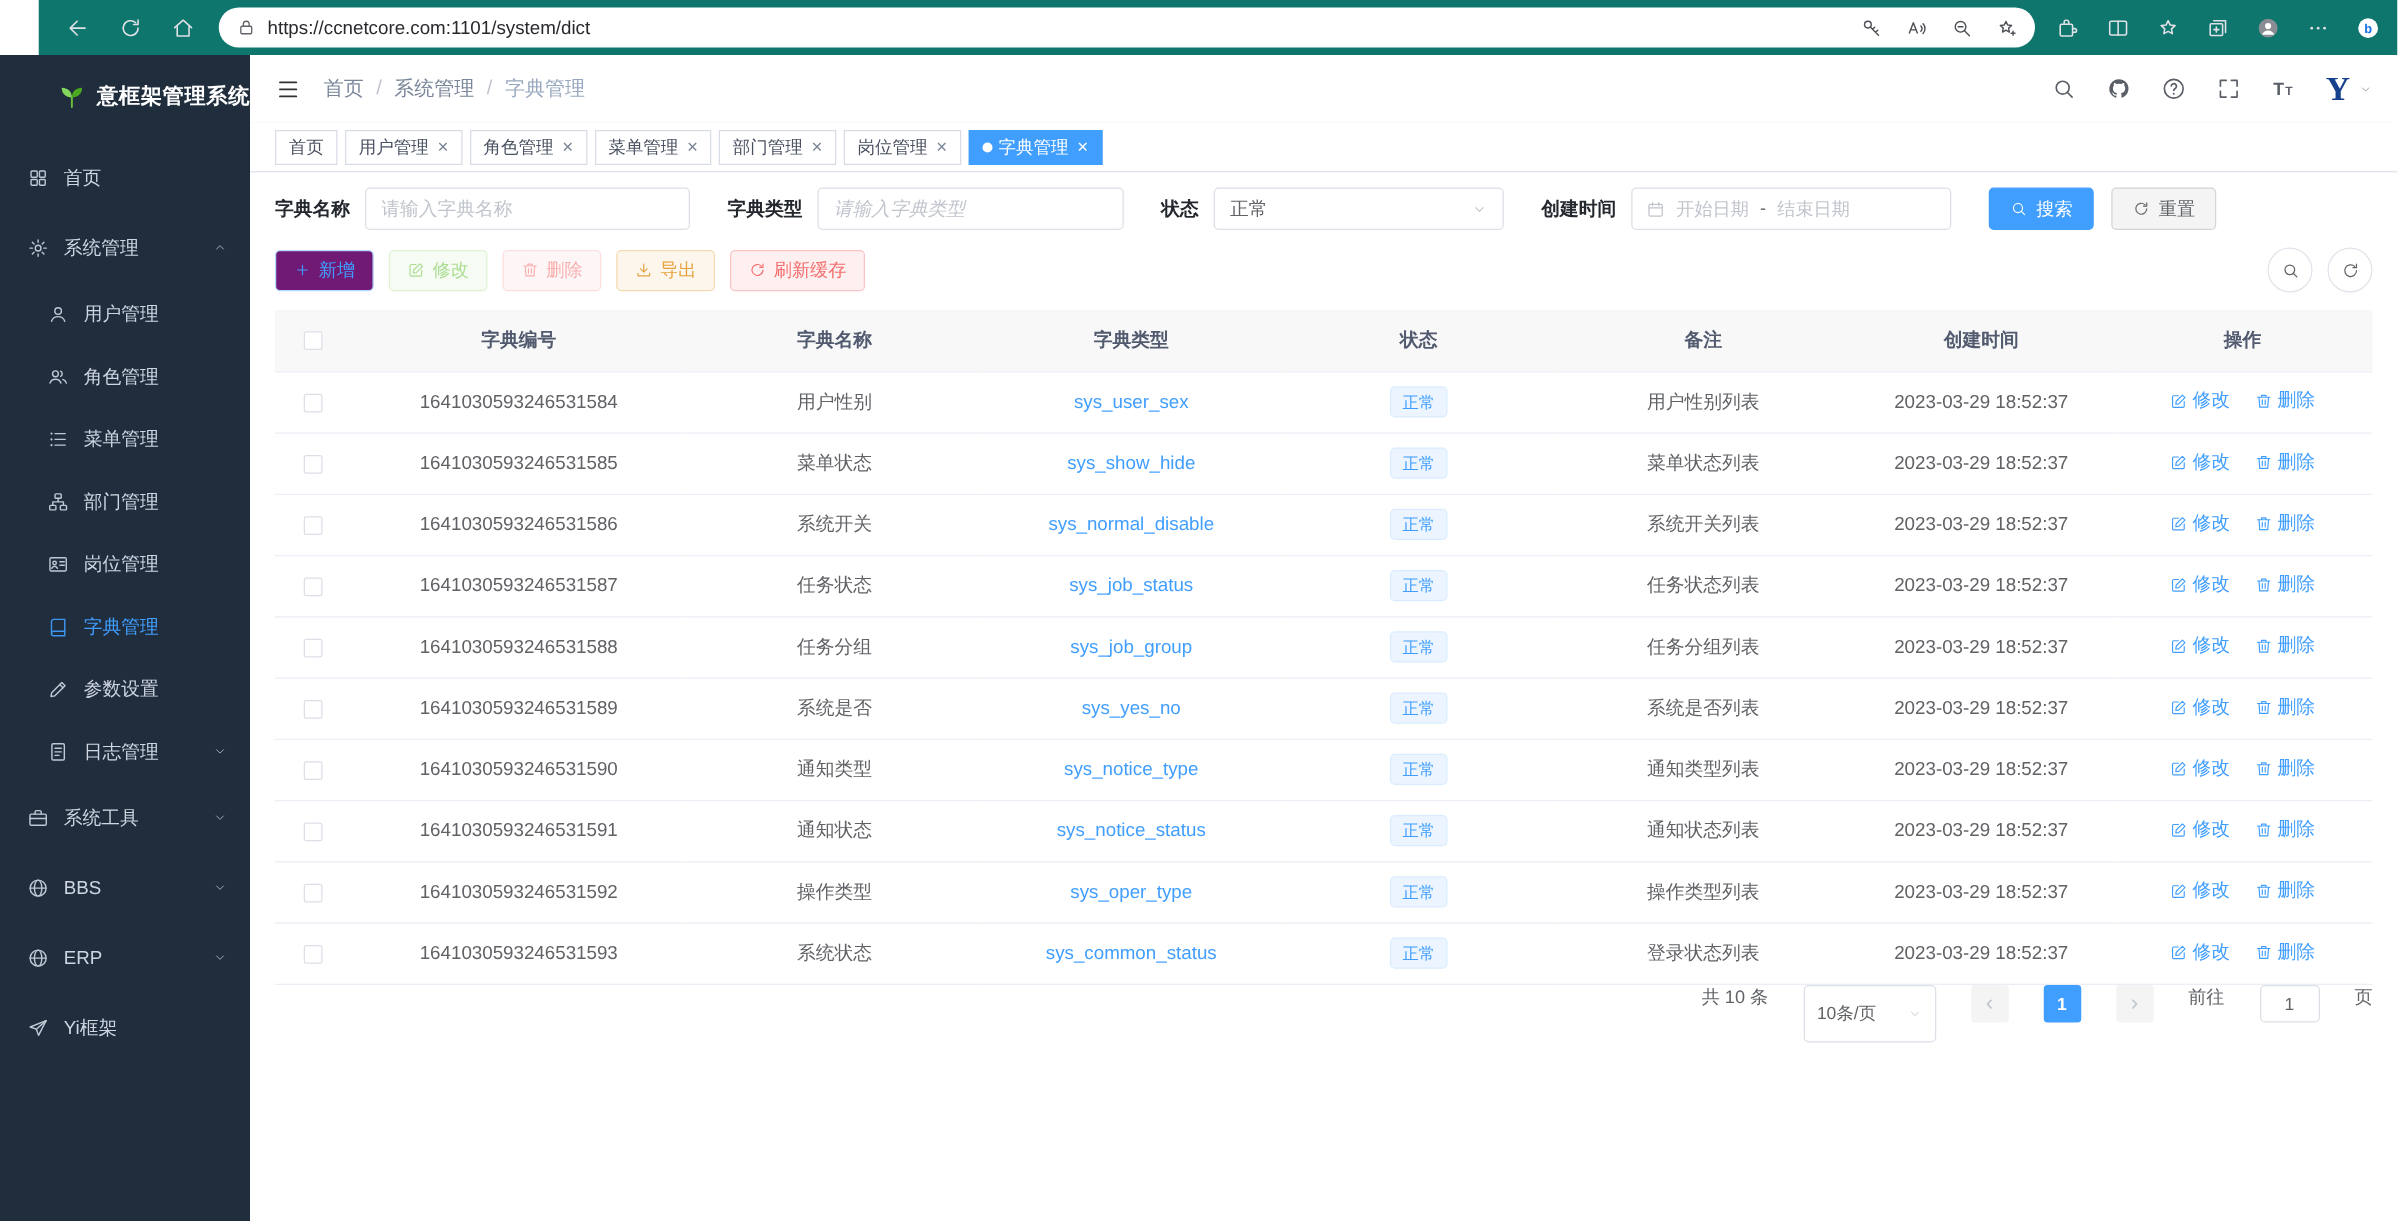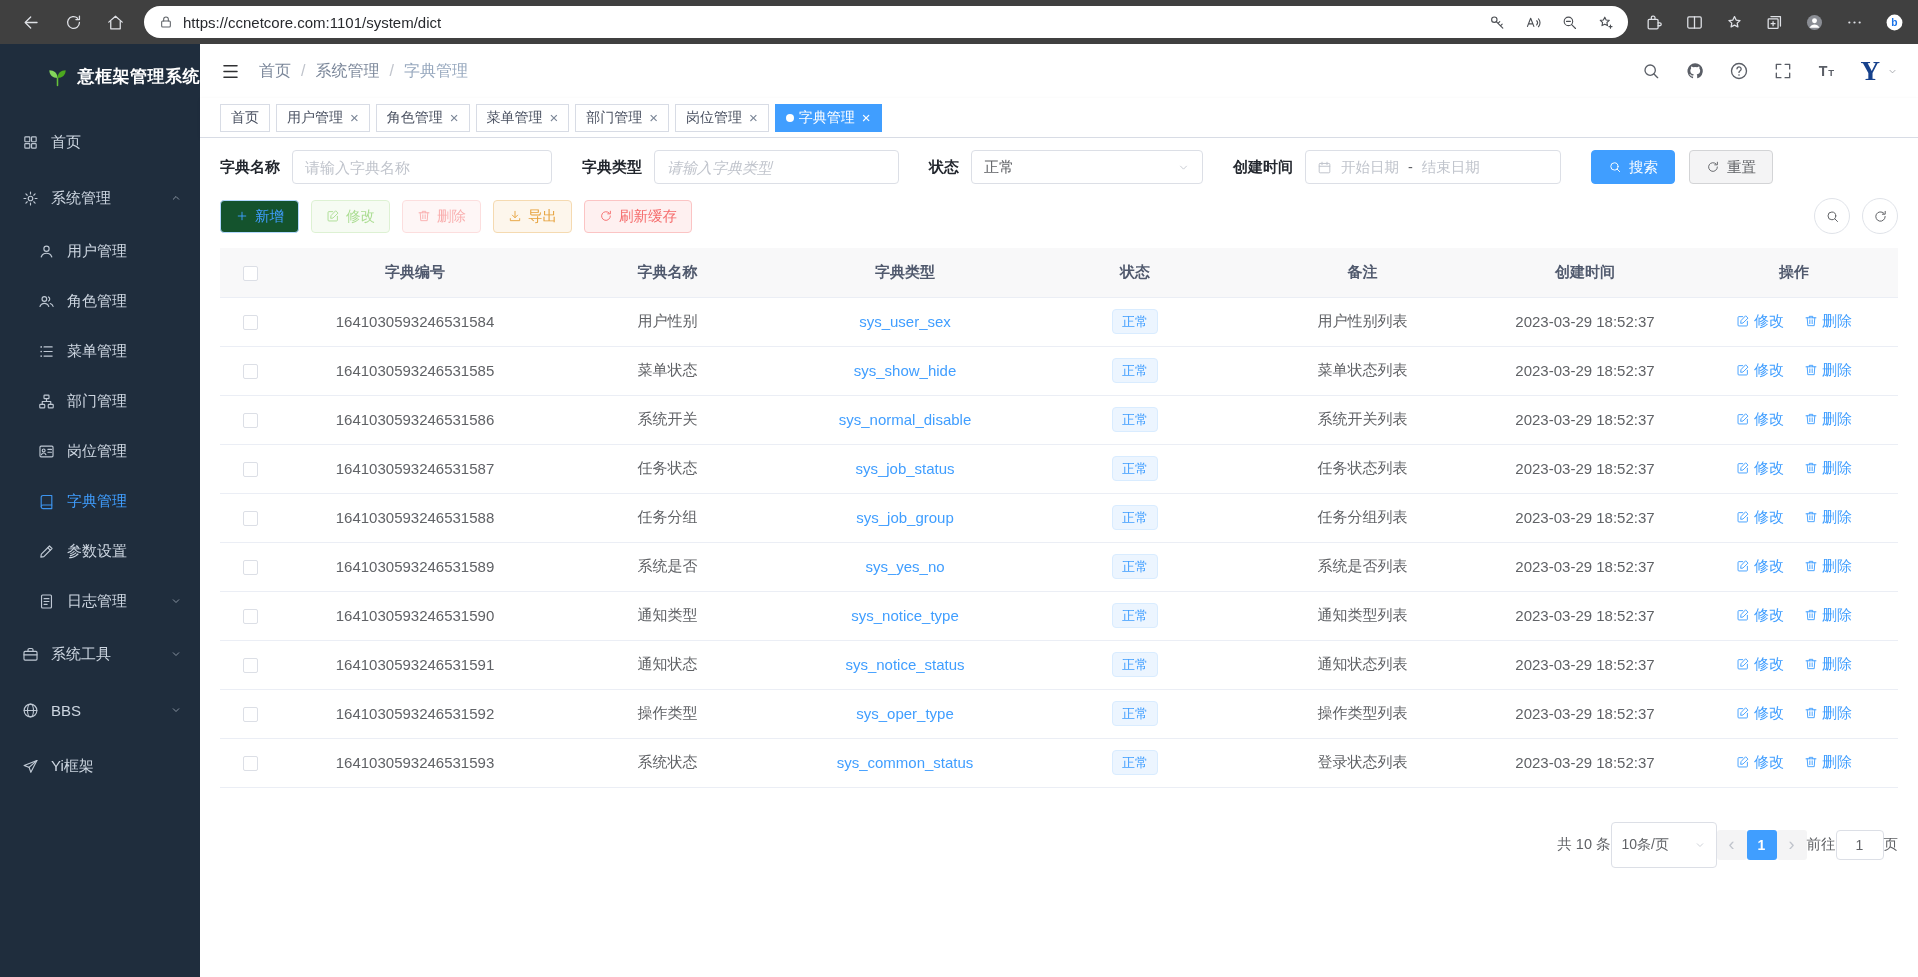--- a/index.html
+++ b/index.html
@@ -4,21 +4,21 @@
 <style>
   *{box-sizing:border-box;margin:0;padding:0;}
   html,body{width:1918px;height:977px;}
   body{font-family:"Liberation Sans","DejaVu Sans",sans-serif;background:#fff;overflow:hidden;}
 
   
   .ic{display:inline-flex;width:18px;height:18px;flex:none;}
   .ic svg,.b-ico svg{width:100%;height:100%;fill:none;stroke:currentColor;stroke-width:1.6;stroke-linecap:round;stroke-linejoin:round;}
 
   
-  .browser{height:44px;background:#404040;display:flex;align-items:center;padding:0 12px;color:#e6e6ea;}
+  .browser{height:44px;background:#0f766e;display:flex;align-items:center;padding:0 12px;color:#e6e6ea;margin-left:31px;}
   .b-group{display:flex;align-items:center;}
   #b-left{gap:4px;}
   #b-right{gap:16px;margin-left:14px;}
   .b-ico{width:38px;height:34px;display:inline-flex;align-items:center;justify-content:center;color:#dfe1e6;border-radius:6px;cursor:pointer;}
   .b-ico svg{width:19px;height:19px;}
   #b-right .b-ico{width:24px;}
   .urlbar{flex:1;height:32px;background:#fff;border-radius:16px;display:flex;align-items:center;padding:0 8px 0 14px;margin-left:10px;min-width:0;}
   .urlbar .ic{width:16px;height:16px;color:#5f6368;}
   .url-text{color:#27292d;font-size:15px;margin-left:9px;flex:1;white-space:nowrap;overflow:hidden;}
   #url-actions{gap:6px;}
@@ -74,41 +74,41 @@
   .f-date .ic{width:15px;height:15px;color:#c0c4cc;}
   .f-date .sep{color:#606266;}
   .btn{height:34px;display:inline-flex;align-items:center;gap:7px;padding:0 16px;border-radius:4px;font-size:14.5px;cursor:pointer;border:1px solid #dcdfe6;background:#fff;color:#606266;font-family:inherit;}
   .btn .ic{width:14px;height:14px;}
   .btn-primary{background:#409eff;border-color:#409eff;color:#fff;}
   .btn-reset{background:#f4f4f5;border-color:#d3d4d6;color:#606266;margin-left:14px;}
 
   .toolbar{margin-top:14px;display:flex;align-items:center;gap:12px;}
   .btn-plain{height:33px;display:inline-flex;align-items:center;gap:6px;padding:0 14px;border-radius:4px;font-size:14.5px;cursor:pointer;border:1px solid;font-family:inherit;}
   .btn-plain .ic{width:14px;height:14px;}
-  .pp{background:#14532d;border-color:#b3d8ff;color:#409eff;}
+  .pp{background:#701a75;border-color:#b3d8ff;color:#409eff;}
   .ps{background:#f0f9eb;border-color:#c2e7b0;color:#67c23a;}
   .pd{background:#fef0f0;border-color:#fbc4c4;color:#f56c6c;}
   .pw{background:#fdf6ec;border-color:#f5dab1;color:#e6a23c;}
   .dis{opacity:.55;cursor:not-allowed;}
   .tb-right{margin-left:auto;display:flex;gap:12px;}
   .cbtn{width:36px;height:36px;border-radius:50%;border:1px solid #e0e3e9;background:#fff;color:#606266;display:flex;align-items:center;justify-content:center;cursor:pointer;}
   .cbtn .ic{width:15px;height:15px;}
 
   
   .dict-table{width:100%;border-collapse:collapse;margin-top:14px;table-layout:fixed;}
   .dict-table th{height:49px;background:#f8f8f9;color:#515a6e;font-weight:700;font-size:15px;border-bottom:1px solid #ebeef5;text-align:center;}
   .dict-table td{height:49px;text-align:center;font-size:15px;color:#606266;border-bottom:1px solid #ebeef5;white-space:nowrap;overflow:hidden;}
   .cb{display:inline-block;width:15px;height:15px;border:1px solid #dcdfe6;border-radius:2px;background:#fff;cursor:pointer;vertical-align:middle;}
   .tag-status{display:inline-block;padding:0 9px;height:25px;line-height:23px;background:#ecf5ff;border:1px solid #d9ecff;color:#409eff;border-radius:4px;font-size:13px;}
   .link{color:#409eff;cursor:pointer;}
   .op{color:#409eff;display:inline-flex;align-items:center;gap:4px;margin:0 10px;cursor:pointer;font-size:15px;}
   .op .ic{width:14px;height:14px;}
 
   
-  .pager{display:flex;align-items:center;justify-content:flex-end;gap:0;margin-top:34px;font-size:14.5px;color:#606266;}
+  .pager{display:flex;align-items:flex-start;justify-content:flex-end;gap:28px;font-size:14.5px;color:#606266;}
   .psel{width:106px;height:46px;border:1px solid #dcdfe6;border-radius:4px;display:flex;align-items:center;justify-content:space-between;padding:0 10px;font-size:14px;color:#606266;cursor:pointer;}
   .psel .ic{width:12px;height:12px;color:#c0c4cc;}
   .pbtn{min-width:30px;height:30px;background:#f4f4f5;border-radius:3px;display:flex;align-items:center;justify-content:center;color:#c0c4cc;font-size:18px;cursor:pointer;}
   .pcur{min-width:30px;height:30px;background:#409eff;border-radius:3px;display:flex;align-items:center;justify-content:center;color:#fff;font-size:14px;font-weight:700;}
   .pinput{width:48px;height:30px;border:1px solid #dcdfe6;border-radius:4px;text-align:center;font-size:14px;color:#606266;outline:none;font-family:inherit;}
 </style>
 </head>
 <body>
 
 <div class="browser">
@@ -355,20 +355,35 @@
         </div>
         <div class="s-item top">
           <span class="ic">
             <svg viewBox="0 0 24 24">
               <circle cx="12" cy="12" r="9"></circle>
               <ellipse cx="12" cy="12" rx="4.2" ry="9"></ellipse>
               <path d="M3 12h18"></path>
             </svg>
           </span>
           <span class="s-label">BBS</span>
+          <span class="ic arr">
+            <svg viewBox="0 0 24 24">
+              <path d="M6.5 9.5 12 15l5.5-5.5"></path>
+            </svg>
+          </span>
+        </div>
+        <div class="s-item top">
+          <span class="ic">
+            <svg viewBox="0 0 24 24">
+              <circle cx="12" cy="12" r="9"></circle>
+              <ellipse cx="12" cy="12" rx="4.2" ry="9"></ellipse>
+              <path d="M3 12h18"></path>
+            </svg>
+          </span>
+          <span class="s-label">ERP</span>
           <span class="ic arr">
             <svg viewBox="0 0 24 24">
               <path d="M6.5 9.5 12 15l5.5-5.5"></path>
             </svg>
           </span>
         </div>
         <div class="s-item top">
           <span class="ic">
             <svg viewBox="0 0 24 24">
               <path d="M21 3.5 3 10.7l7 2.5 2.5 7z"></path>

